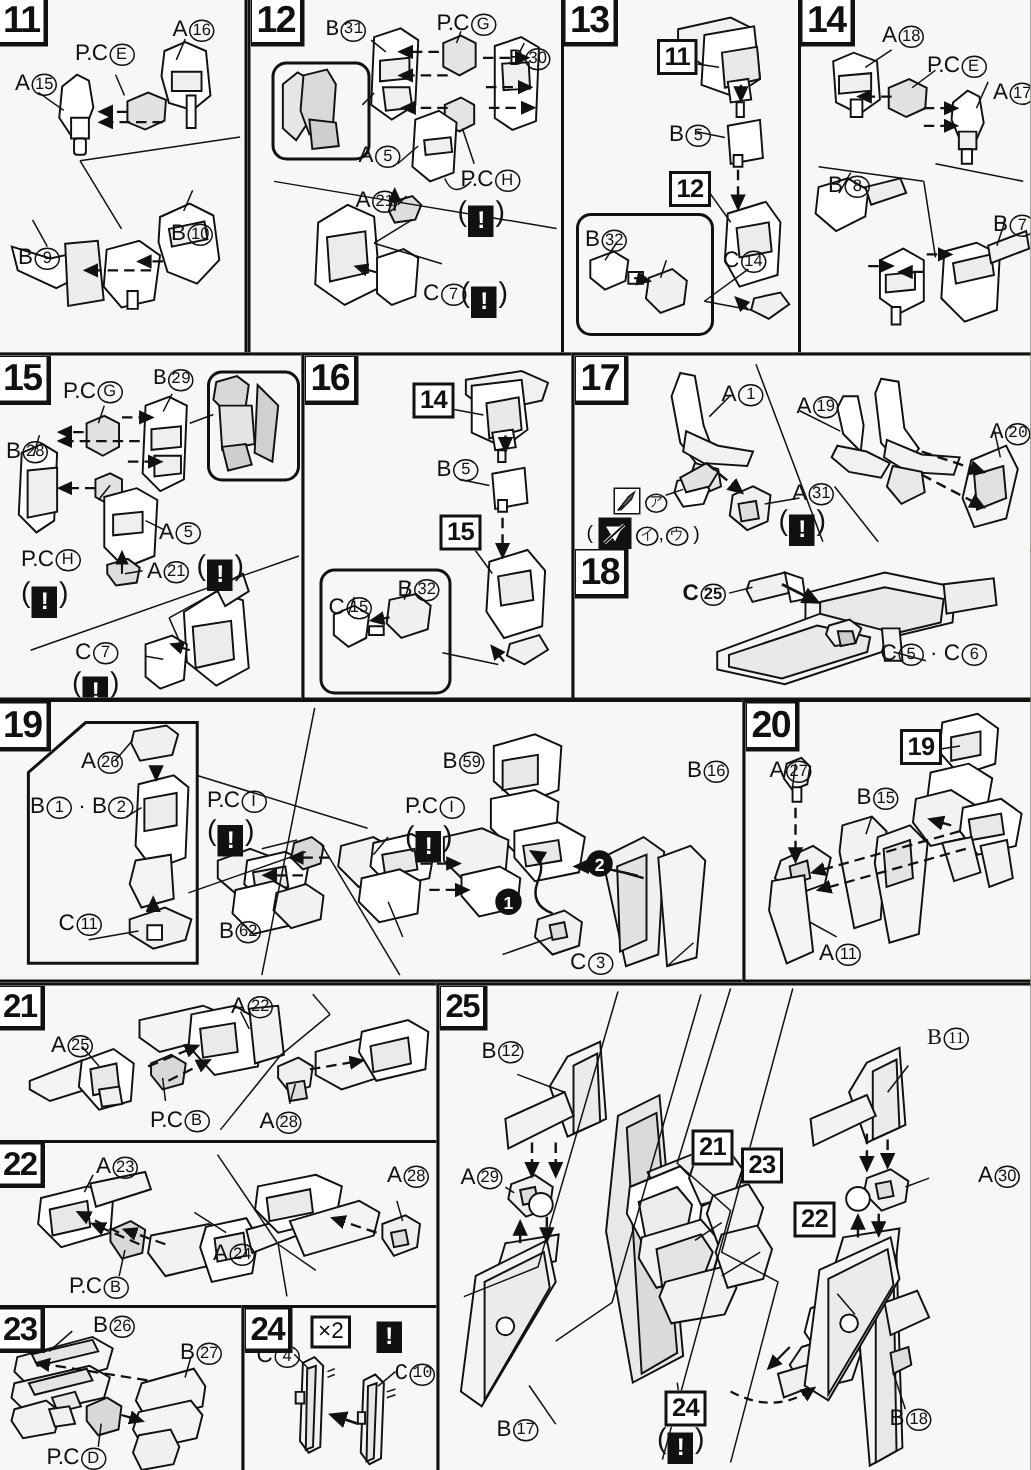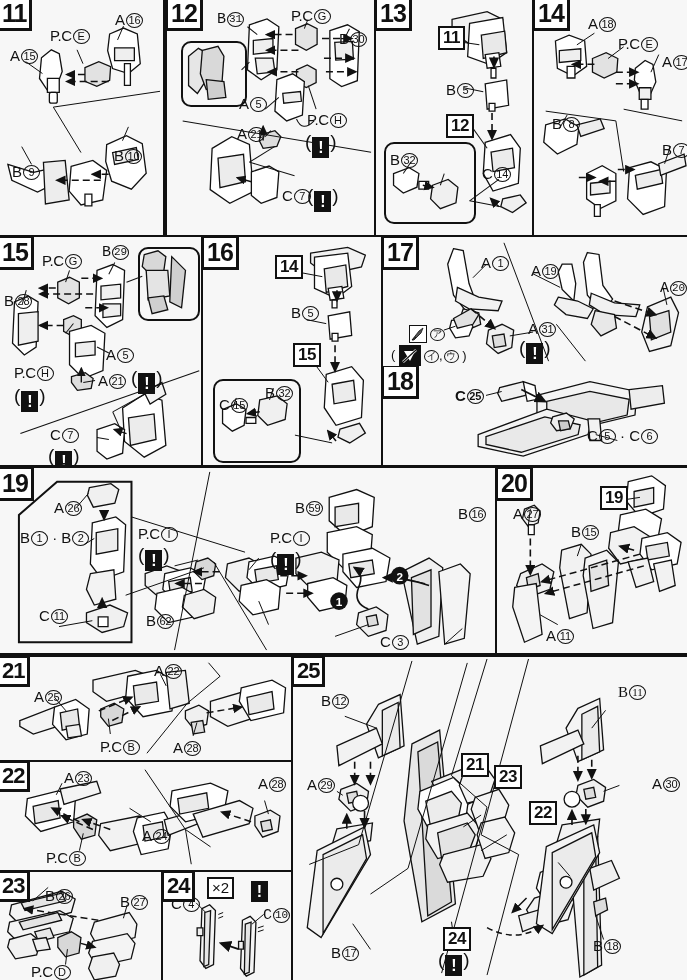--- a/index.html
+++ b/index.html
@@ -703,21 +703,21 @@
       <line x1="102" y1="50" x2="26" y2="38" marker-end="url(#ah)"></line>
       <line x1="84" y1="74" x2="98" y2="78" marker-end="url(#ah)"></line>
     </g>
     <g stroke="#111" stroke-width="1" fill="none">
       <line x1="50" y1="16" x2="34" y2="30"></line>
       <line x1="132" y1="34" x2="128" y2="48"></line>
       <line x1="68" y1="96" x2="70" y2="80"></line>
     </g>
   </svg>
 
-  <div class="lbl" style="left:47px;top:4px;margin-top:12px;">B<span class="num">26</span></div>
+  <div class="lbl" style="left:64px;top:4px;">B<span class="num">26</span></div>
   <div class="lbl" style="left:122px;top:22px;">B<span class="num">27</span></div>
   <div class="lbl" style="left:33px;top:92px;"><span class="pc">P.C</span><span class="num">D</span></div>
 </div>
 
 <div class="panel nob-b" style="left:161px;top:870px;width:132px;height:112px;">
   <div class="stepnum sm">24</div>
   <div class="x2" style="left:44px;top:5px;">×2</div>
   <div class="warnwrap" style="left:87px;top:3px;"><span class="warn">!</span></div>
 
   <svg class="ov" viewBox="0 0 132 112">

